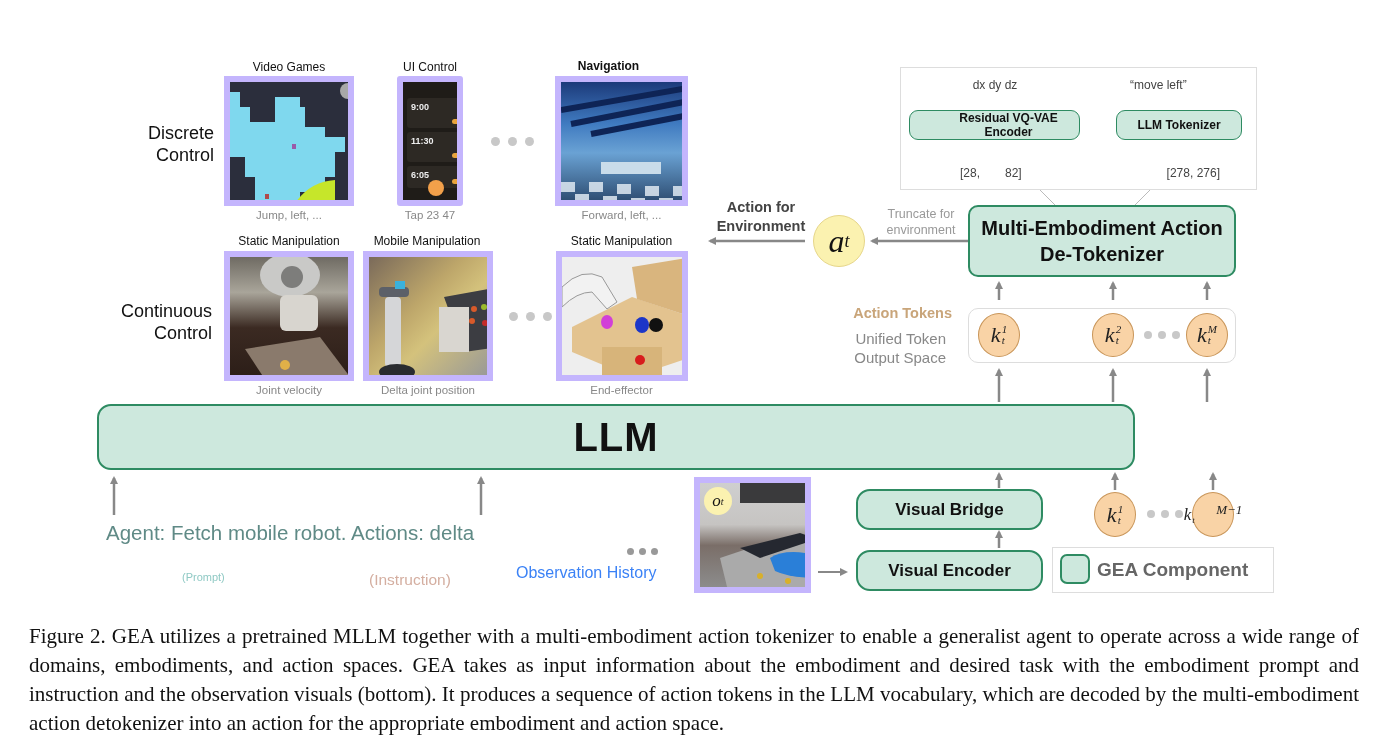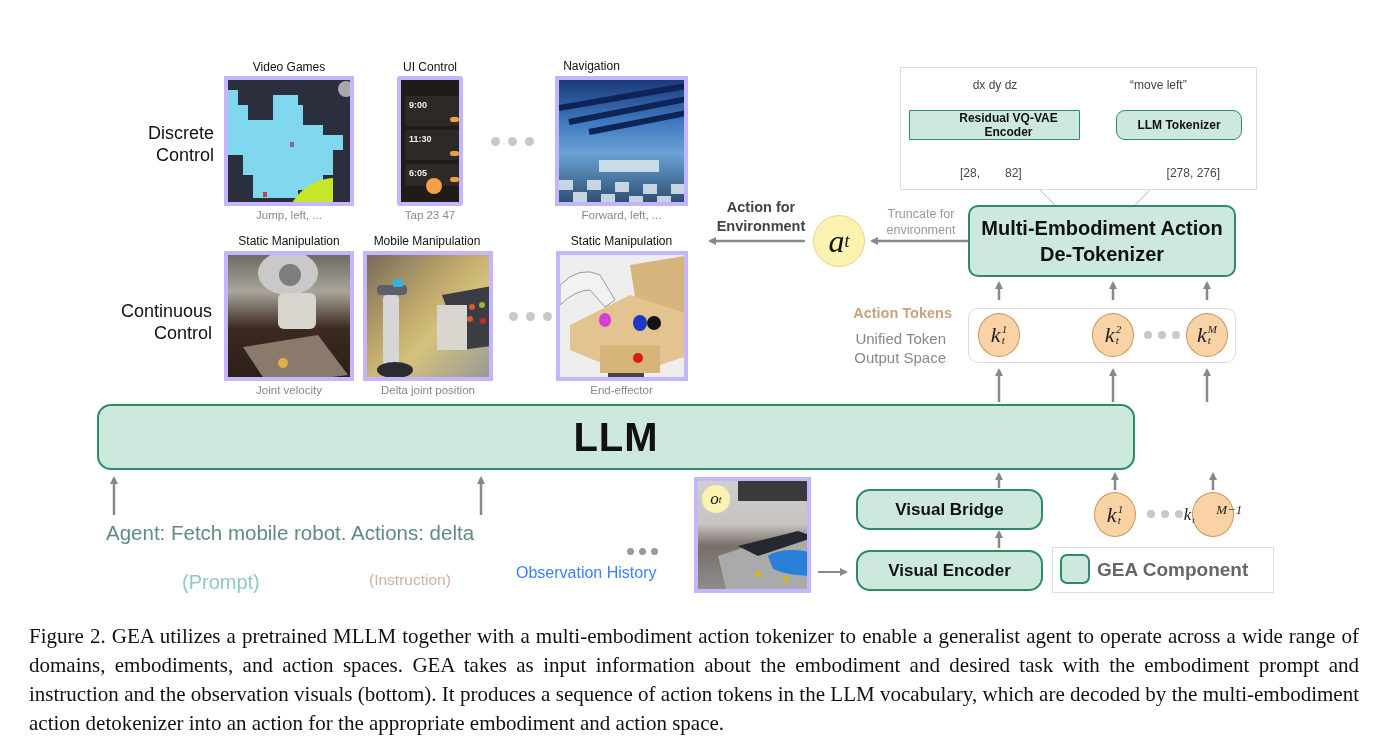--- a/index.html
+++ b/index.html
@@ -2,21 +2,21 @@
 <html><head>
 <meta charset="utf-8">
 <style>
   html, body { margin:0; padding:0; background:#ffffff; }
   body { width:1400px; height:751px; position:relative; overflow:hidden; font-family:"Liberation Sans", sans-serif; }
   .abs { position:absolute; }
 
   .row-label { font-size:18px; color:#111; text-align:right; line-height:22px; }
   .thumb-title { font-size:12px; color:#111; text-align:center; white-space:nowrap; }
   .thumb-caption { font-size:11.5px; color:#888; text-align:center; white-space:nowrap; }
-  .thumb { border:4px solid #c4b5fd; overflow:hidden; box-sizing:border-box;text-align:right; }
+  .thumb { border:6px solid #c4b5fd; overflow:hidden; box-sizing:border-box;text-align:right; }
   .dots { display:flex; gap:8px; }
   .dot { width:9px; height:9px; border-radius:50%; background:#c8c8c8; }
 
   .gea-box { background:#cde8dd; border:2.5px solid #2e8b62; border-radius:14px; box-sizing:border-box; display:flex; align-items:center; justify-content:center; color:#111; font-weight:bold; text-align:center; }
   .token { border-radius:50%; background:#f9d3a6; border:1.5px solid #c9965a; box-sizing:border-box; display:flex; align-items:center; justify-content:center; font-family:"Liberation Serif", serif; font-style:italic; color:#222; }
   .token sup, .token sub { font-size:11px; }
 
   .caption { font-family:"Liberation Serif", serif; font-size:21px; color:#111; line-height:29px; }
 </style>
 </head>
@@ -93,21 +93,21 @@
   <div class="abs" style="left:25px; top:98px; width:16px; height:16px; background:#f2a04a; border-radius:50%;"></div>
 </div>
 <div class="abs thumb-caption" style="left:392px; top:209px; width:76px;">Tap 23 47</div>
 
 <div class="abs dots" style="left:491px; top:137px;">
   <div class="dot"></div>
     <div class="dot"></div>
     <div class="dot"></div>
 </div>
 
-<div class="abs thumb-title" style="left:525px; top:59px; width:133px;">Navigation</div>
+<div class="abs thumb-title" style="left:542px; top:59px; width:133px;font-weight:bold;">Navigation</div>
 <div class="abs thumb" style="left:555px; top:76px; width:133px; height:130px; background:linear-gradient(180deg,#1c3a7a 0%,#3f7ac0 35%,#6aa2d4 60%,#2f4f74 100%);">
   <svg width="133" height="130">
     <g stroke="#0e2456" stroke-width="6">
       <line x1="0" y1="28" x2="133" y2="5"></line>
         <line x1="10" y1="42" x2="133" y2="18"></line>
         <line x1="30" y1="52" x2="133" y2="32"></line>
     </g>
     <rect x="40" y="80" width="60" height="12" fill="#c9dcea"></rect>
     <g fill="#dfe9f2" opacity="0.85">
       <rect x="0" y="100" width="14" height="10"></rect>
@@ -179,21 +179,21 @@
 Environment</div>
 <div class="abs" style="left:813px; top:215px; width:52px; height:52px; border-radius:50%; background:#fbf2b0; border:1.5px solid #e6d68a; box-sizing:border-box; display:flex; align-items:center; justify-content:center; font-family:'Liberation Serif', serif; font-style:italic; font-size:32px; color:#111;">
   <span>a</span>
     <sub style="font-size:18px;">t</sub>
 </div>
 <div class="abs" style="left:876px; top:206px; width:90px; text-align:center; font-size:12.5px; color:#999; line-height:16px; white-space:pre-line;">Truncate for
 environment</div>
 
 <div class="abs" style="left:900px; top:67px; width:357px; height:123px; border:1.5px solid #ddd; box-sizing:border-box; background:#fff;"></div>
 <div class="abs" style="left:955px; top:78px; width:80px; text-align:center; font-size:12px; color:#444;">dx dy dz</div>
-<div class="abs gea-box" style="left:909px; top:110px; width:171px; height:30px; border-width:1.5px; border-radius:1px; font-size:12px;padding-left:28px;">Residual VQ-VAE Encoder</div>
+<div class="abs gea-box" style="left:909px; top:110px; width:171px; height:30px; border-width:1.5px; border-radius:9px; font-size:12px;padding-left:28px;">Residual VQ-VAE Encoder</div>
 <div class="abs" style="left:960px; top:166px; font-size:12px; color:#444;">[28,</div>
 <div class="abs" style="left:1005px; top:166px; font-size:12px; color:#444;">82]</div>
 <div class="abs" style="left:1130px; top:78px; width:100px; text-align:left; font-size:12px; color:#444;">“move left”</div>
 <div class="abs gea-box" style="left:1116px; top:110px; width:126px; height:30px; border-width:1.5px; border-radius:9px; font-size:12px;">LLM Tokenizer</div>
 <div class="abs" style="left:1140px; top:166px; width:80px; text-align:right; font-size:12px; color:#444;">[278, 276]</div>
 
 <div class="abs gea-box" style="left:968px; top:205px; width:268px; height:72px; flex-direction:column; font-size:20px; line-height:26px; border-radius:10px;">
   <span>Multi-Embodiment Action</span>
   <span>De-Tokenizer</span>
 </div>
@@ -227,21 +227,21 @@
       <sup>M</sup>
       <sub>t</sub>
     </span>
 </div>
 
 <div class="abs gea-box" style="left:97px; top:404px; width:1038px; height:66px; font-size:40px; letter-spacing:1px;">LLM</div>
 
 <div class="abs" style="left:106px; top:519px; font-size:20.5px; color:#5f8a86; line-height:28px; white-space:nowrap;">
   <div>Agent: Fetch mobile robot. Actions: delta</div>
 </div>
-<div class="abs" style="left:182px; top:571px; font-size:20px; color:#8fc9c4;">(Prompt)</div>
+<div class="abs" style="left:182px; top:571px; font-size:11px; color:#8fc9c4;">(Prompt)</div>
 <div class="abs" style="left:369px; top:571px; font-size:15.5px; color:#d4aea0;">(Instruction)</div>
 
 <div class="abs dots" style="left:627px; top:548px; gap:5px;">
   <div class="dot" style="width:7px;height:7px;background:#999;"></div>
     <div class="dot" style="width:7px;height:7px;background:#999;"></div>
     <div class="dot" style="width:7px;height:7px;background:#999;"></div>
 </div>
 <div class="abs" style="left:516px; top:564px; font-size:16px; color:#3b82f6;">Observation History</div>
 
 <div class="abs thumb" style="left:694px; top:477px; width:117px; height:116px; background:linear-gradient(180deg,#cfcfcf 0%,#c6c4c2 40%,#7a6e68 60%,#8c8c8c 100%);">

